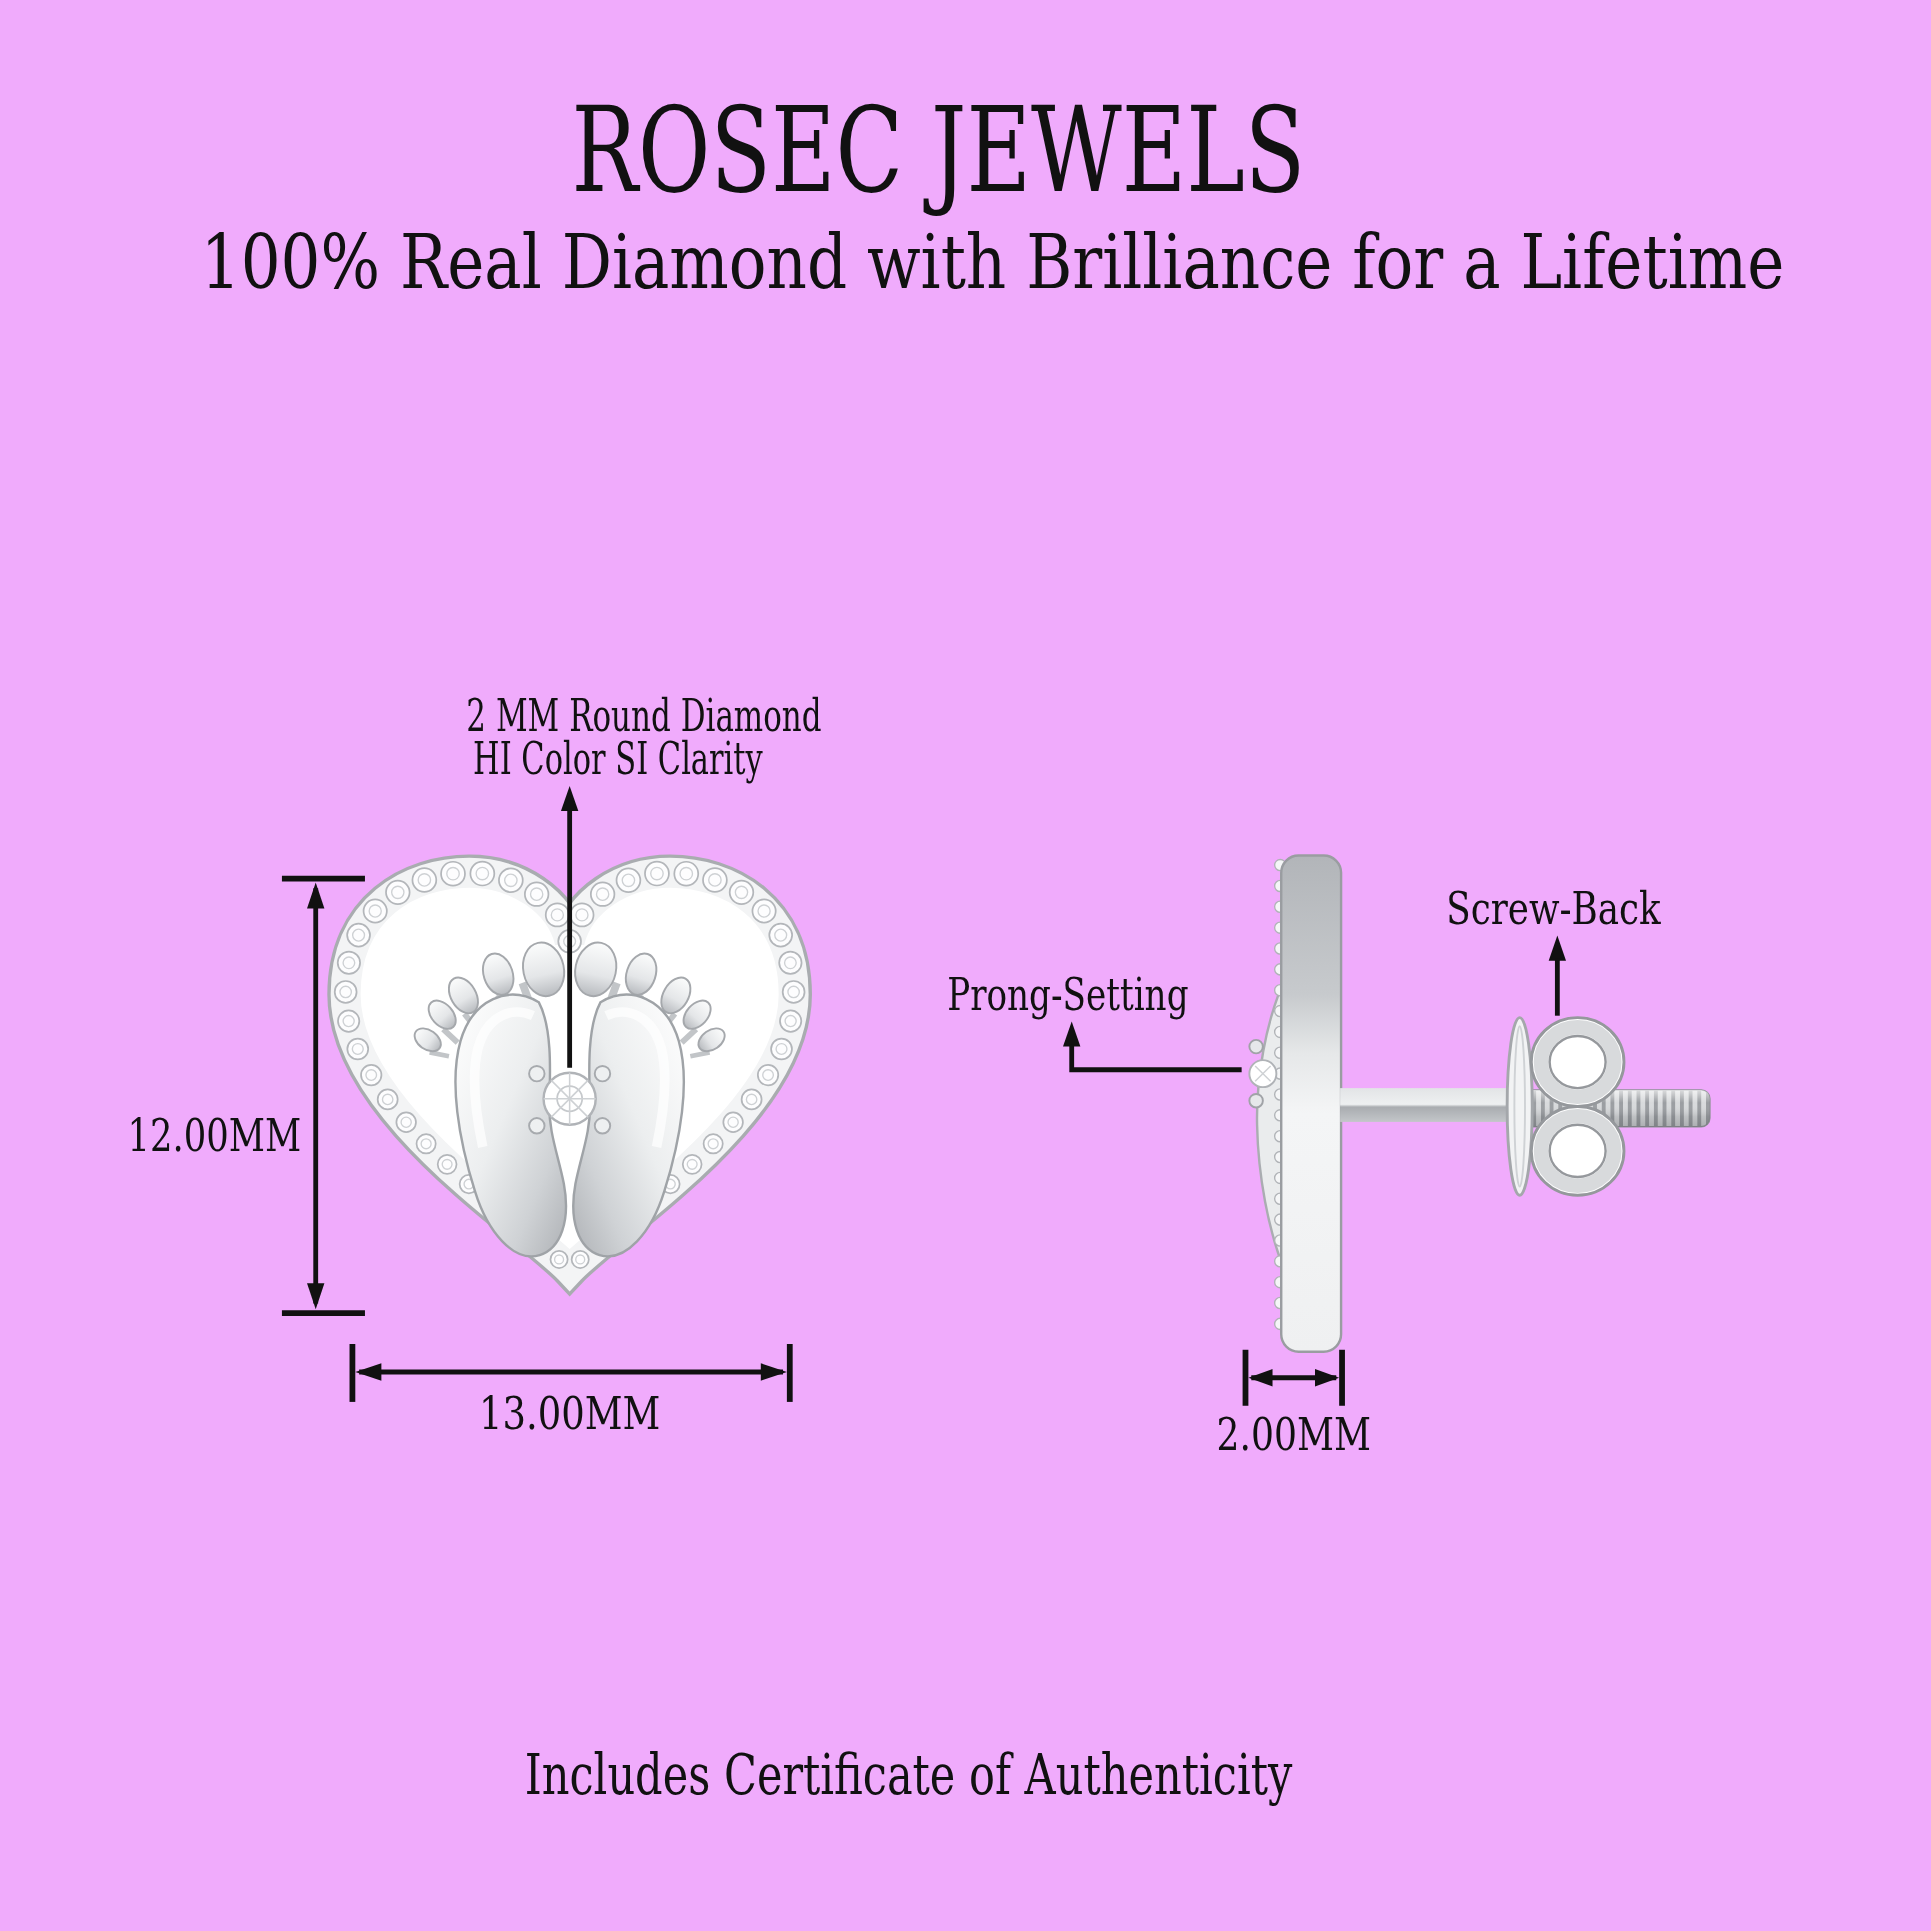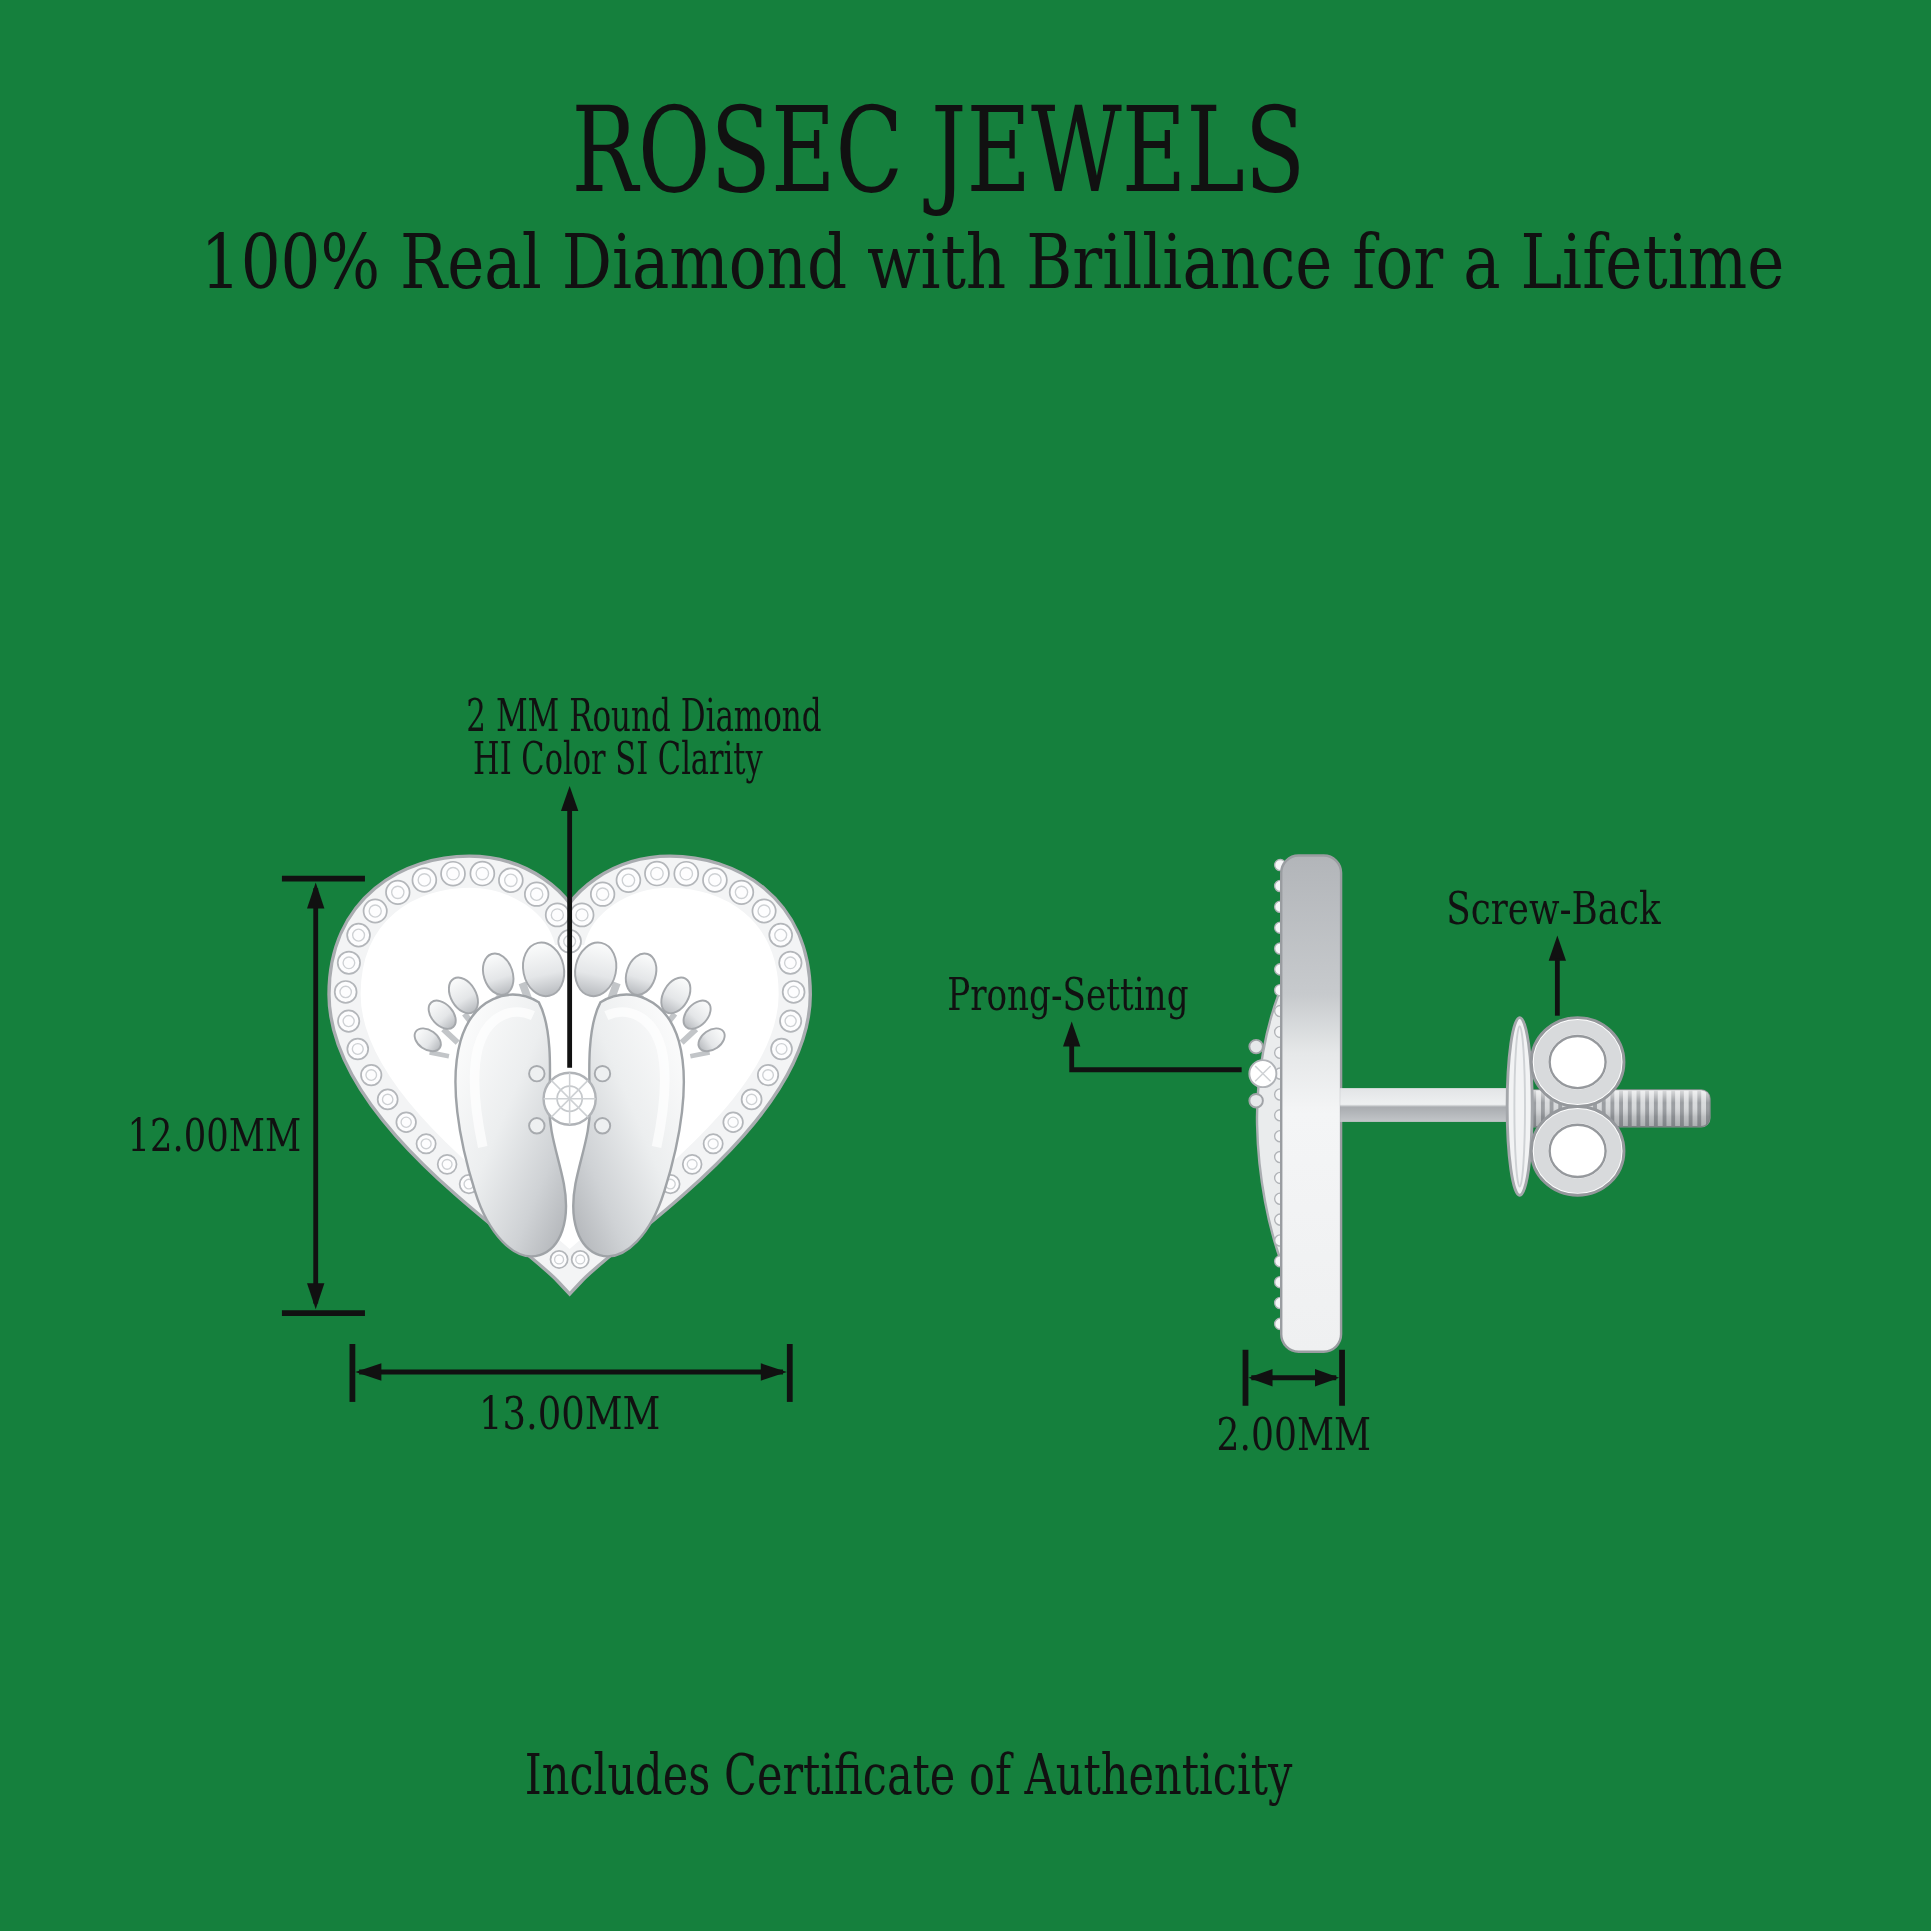--- a/index.html
+++ b/index.html
@@ -1,16 +1,16 @@
 <!DOCTYPE html>
 <html><head>
 <meta charset="utf-8">
 <style>
   html,body{margin:0;padding:0;background:#ffffff;}
-  .canvas{position:relative;width:1931px;height:1931px;background:#15803d;overflow:hidden;}
+  .canvas{position:relative;width:1931px;height:1931px;background:#f0abfc;overflow:hidden;}
   svg{position:absolute;left:0;top:0;}
   svg text{font-family:"DejaVu Serif","Liberation Serif",serif;fill:#111111;}
   .ink{stroke:#111111;}
 </style>
 </head>
 <body>
 
 <div class="canvas">
 <svg width="1931" height="1931" viewBox="0 0 2000 2000">
   <defs>

